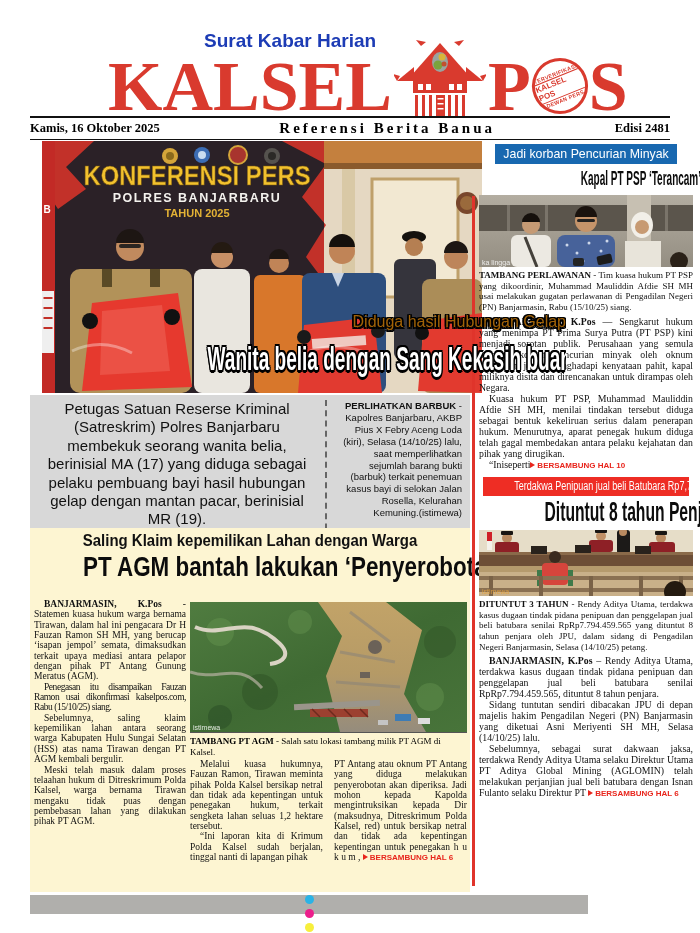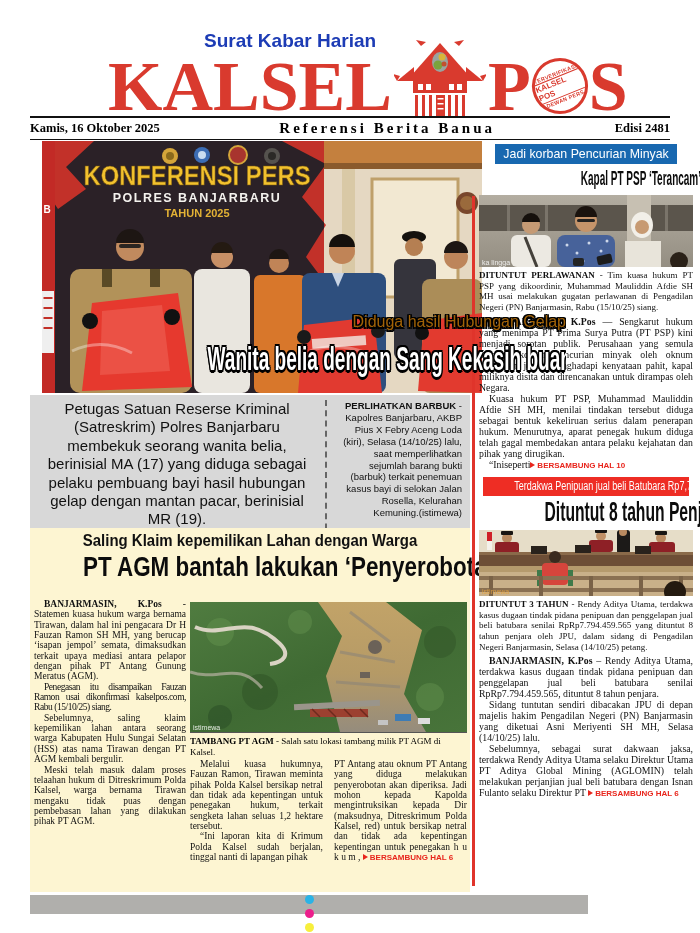--- a/index.html
+++ b/index.html
@@ -342,21 +342,21 @@
         <circle cx="110" cy="48" r="1.5" fill="#cdd7ea"></circle>
           <circle cx="122" cy="56" r="1.5" fill="#cdd7ea"></circle>
         <circle cx="104" cy="66" r="1.5" fill="#cdd7ea"></circle>
           <circle cx="128" cy="46" r="1.5" fill="#cdd7ea"></circle>
         <rect x="118" y="60" width="15" height="9" rx="2" fill="#1c1c1c" transform="rotate(-12 125 64)"></rect>
         <rect x="94" y="63" width="11" height="8" rx="2" fill="#242424"></rect>
         <circle cx="200" cy="66" r="9" fill="#2a2118"></circle>
       </svg>
       <span class="wm">ka lingga</span>
     </div>
-    <p class="cap"><b>DITUNTUT PERLAWANAN</b><span> - Tim kuasa hukum PT PSP yang dikoordinir, Muhammad Mauliddin Afdie SH MH usai melakukan gugatan perlawanan di Pengadilan Negeri (PN) Banjarmasin, Rabu (15/10/25) siang.</span></p>
+    <p class="cap"><b>TAMBANG PERLAWANAN</b><span> - Tim kuasa hukum PT PSP yang dikoordinir, Muhammad Mauliddin Afdie SH MH usai melakukan gugatan perlawanan di Pengadilan Negeri (PN) Banjarmasin, Rabu (15/10/25) siang.</span></p>
 
     <div class="rcbody">
       <p class="jp ind"><b>BANJARMASIN, K.Pos</b><span> — Sengkarut hukum yang menimpa PT Prima Surya Putra (PT PSP) kini menjadi sorotan publik. Perusahaan yang semula menjadi korban pencurian minyak oleh oknum karyawan, justru menghadapi kenyataan pahit, kapal miliknya disita dan direncanakan untuk dirampas oleh Negara.</span></p>
       <p class="jp ind"><span>Kuasa hukum PT PSP, Muhammad Mauliddin Afdie SH MH, menilai tindakan tersebut diduga sebagai bentuk kekeliruan serius dalam penerapan hukum. Menurutnya, aparat penegak hukum diduga telah gagal membedakan antara pelaku kejahatan dan pihak yang dirugikan.</span></p>
       <p class="jp lastrow">
         <span style="text-indent:10px;display:inline-block;">“Ini</span>
         <span>seperti</span>
         <span class="cont" style="font-size:8px;"><span class="tri sm"></span><span class="contlabel">BERSAMBUNG HAL 10</span></span>
       </p>
     </div>

